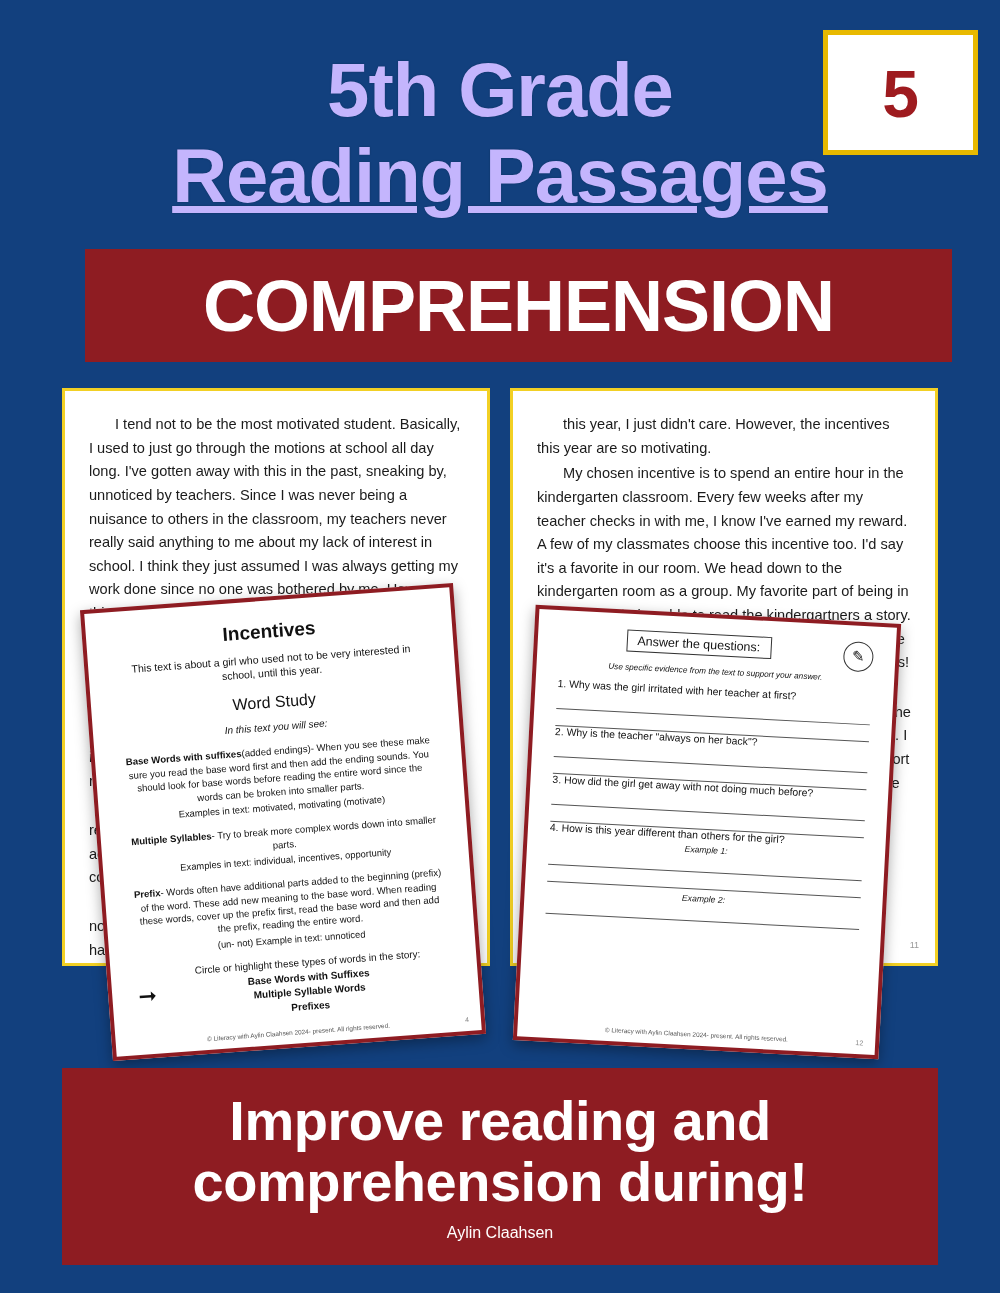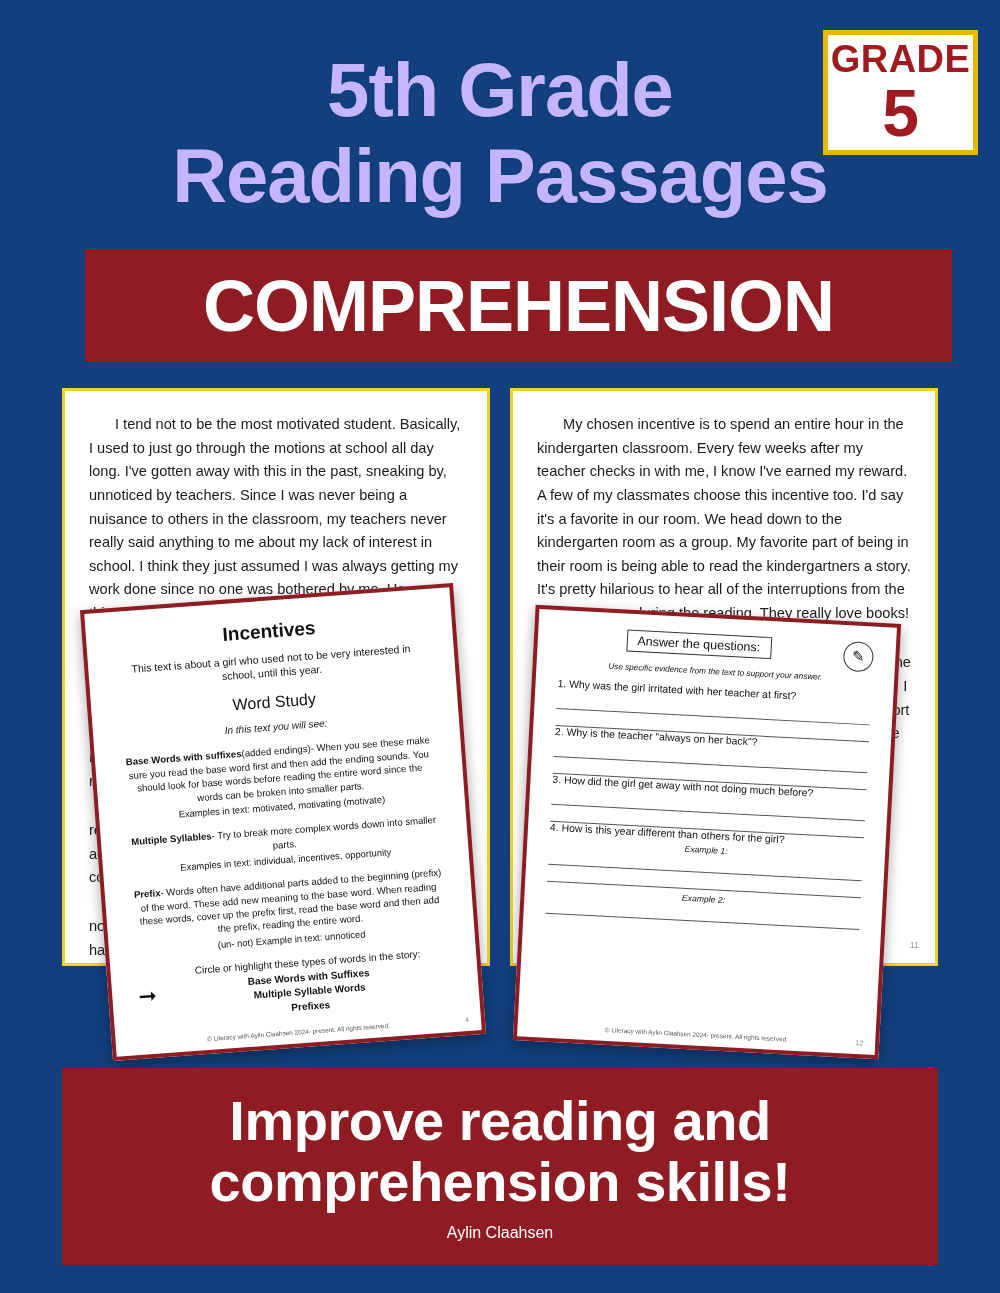--- a/index.html
+++ b/index.html
@@ -46,21 +46,21 @@
     text-align: center;
   }
   .title-line1, .title-line2 {
     color: #c4b5fd;
     font-weight: bold;
     letter-spacing: -1px;
     line-height: 1.0;
     text-shadow: 0 0 2px rgba(0,0,0,0.25);
   }
   .title-line1 { font-size: 76px; }
-  .title-line2 { font-size: 76px; margin-top: 10px; }
+  .title-line2 { font-size: 76px; margin-top: 10px; text-decoration: underline; }
 
   .banner {
     position: absolute;
     top: 249px; left: 48px; right: 48px;
     height: 113px;
     background: #8e1c22;
     display: flex;
     align-items: center;
     justify-content: center;
     margin-left: 37px;
@@ -233,21 +233,20 @@
   .author {
     color: #fff;
     font-size: 16px;
     margin-top: 12px;
   }
 </style>
 </head>
 <body>
 
 <div class="grade-badge">
-  <span class="g-word">GRADE</span>
   <span class="g-num">5</span>
 </div>
 
 <div class="title-wrap">
   <div class="title-line1">5th Grade</div>
   <div class="title-line2">Reading Passages</div>
 </div>
 
 <div class="banner">
   <span class="banner-text">COMPREHENSION</span>
@@ -257,20 +256,21 @@
 
   <div class="page-sheet page-left">
     <p>I tend not to be the most motivated student. Basically, I used to just go through the motions at school all day long. I've gotten away with this in the past, sneaking by, unnoticed by teachers. Since I was never being a nuisance to others in the classroom, my teachers never really said anything to me about my lack of interest in school. I think they just assumed I was always getting my work done since no one was bothered by me. However, this year, it's not working.</p>
     <p>My teacher is constantly hounding me. She is always on my back about something. She checks in with me all day long to see if I've started my work. She asks me questions about what I'm reading. She even calls on me during lessons when my hand is not raised. At first, this irritated me. I thought she was singling me out for no reason at all.</p>
     <p>Something changed though. After a while, I started to realize that my teacher was not trying to irritate me. She actually wanted me to learn something, and she thought I could do it.</p>
     <p>Another thing that has changed this year is that we now get rewards for the work we do. Maybe that's what has gotten my attention. I have never been one to care about earning incentives. My teachers always tried to motivate us with rewards, but until this year, I just didn't care.</p>
     <span class="page-num">10</span>
   </div>
 
   <div class="page-sheet page-right">
+    <p>this year, I just didn't care. However, the incentives this year are so motivating.</p>
     <p>My chosen incentive is to spend an entire hour in the kindergarten classroom. Every few weeks after my teacher checks in with me, I know I've earned my reward. A few of my classmates choose this incentive too. I'd say it's a favorite in our room. We head down to the kindergarten room as a group. My favorite part of being in their room is being able to read the kindergartners a story. It's pretty hilarious to hear all of the interruptions from the kindergartners during the reading. They really love books!</p>
     <p>Who would have known that I could turn things around over the course of a school year? I may not be the best in my class, but I've made some big improvements. I think this year I've finally learned that hard work and effort work out in the end. I just hope I can keep this up for the days to come.</p>
     <span class="page-num">11</span>
   </div>
 
 </div>
 
 <div class="sheet sheet-word-study">
   <div class="ws-title">Incentives</div>
   <div class="ws-sub">This text is about a girl who used not to be very interested in school, until this year.</div>
@@ -340,15 +340,15 @@
     <div class="q-ex">Example 2:</div>
     <div class="q-line"></div>
   </div>
 
   <div class="copyright">© Literacy with Aylin Claahsen 2024- present. All rights reserved.</div>
   <div class="sheet-pg">12</div>
 </div>
 
 <div class="bottom-banner">
   <div class="bb-line">Improve reading and</div>
-  <div class="bb-line">comprehension skills!</div>
+  <div class="bb-line">comprehension during!</div>
   <div class="author">Aylin Claahsen</div>
 </div>
 
 </body></html>

